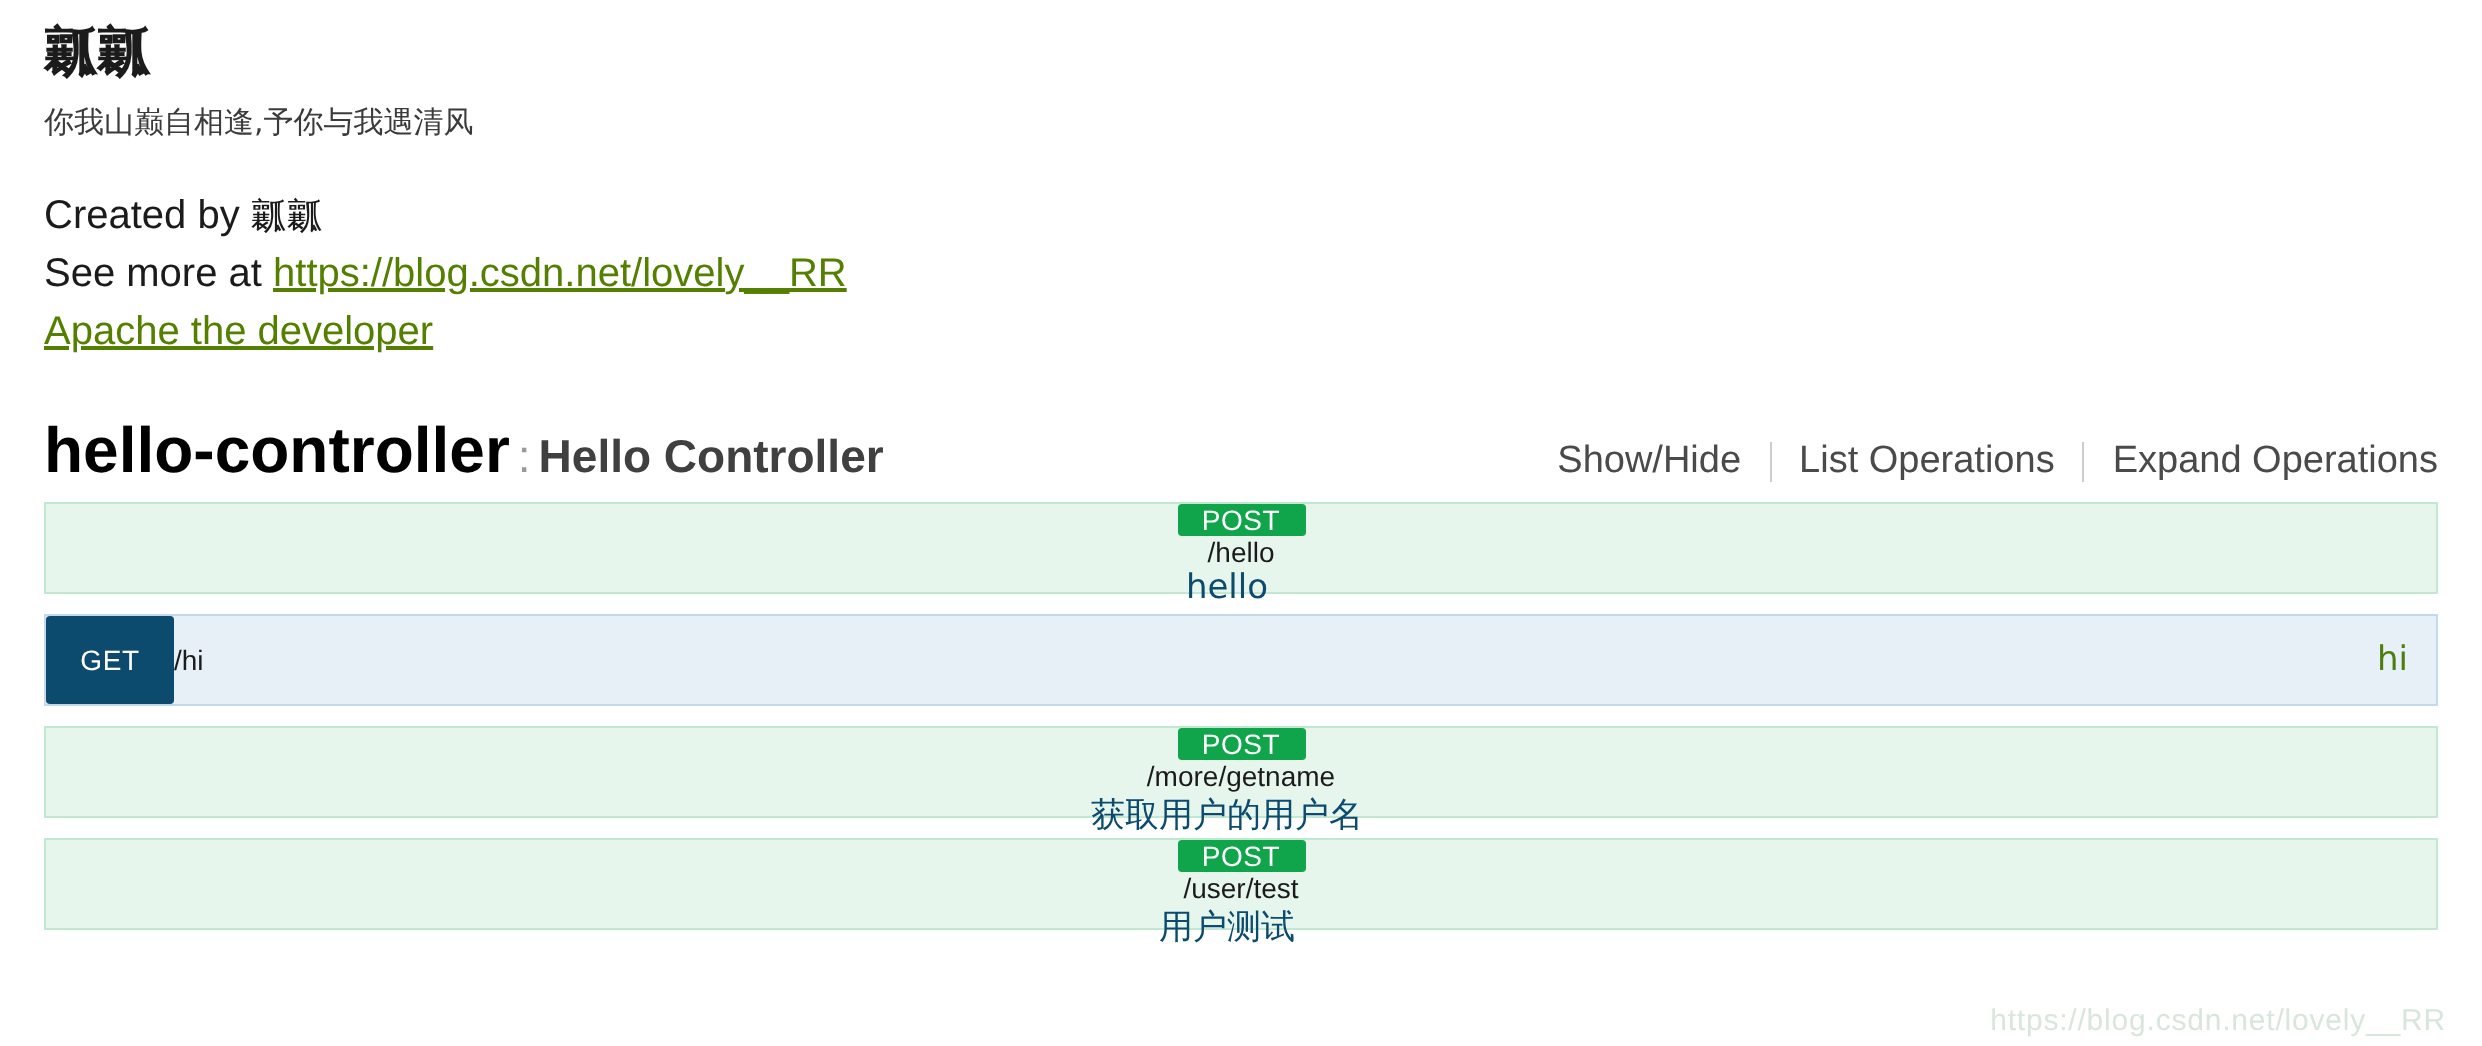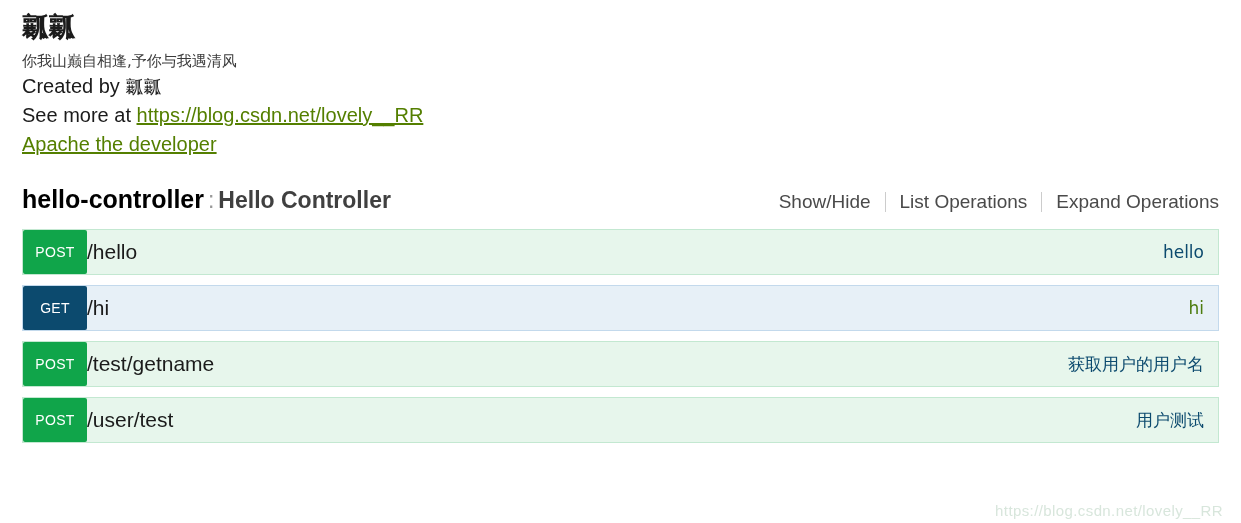--- a/index.html
+++ b/index.html
@@ -30,20 +30,21 @@
     font-family: "DejaVu Sans", "Liberation Sans", sans-serif;
   }
   .api-subtitle {
     font-size: 15px;
     line-height: 22px;
     color: #3b3b3b;
     margin: 6px 0 0 0;
     font-family: "DejaVu Sans", "Liberation Sans", sans-serif;
   }
   .meta-block {
+    margin-top: 22px;
   }
   .meta-line {
     font-size: 20px;
     line-height: 28px;
     color: #1b1b1b;
     white-space: nowrap;
   }
   .meta-line .cjk {
     font-family: "DejaVu Sans", "Liberation Sans", sans-serif;
     font-size: 18px;
@@ -60,21 +61,21 @@
 
   
   .resource-header {
     margin: 26px 22px 0 22px;
     display: flex;
     align-items: baseline;
     justify-content: space-between;
     height: 34px;
   }
   .resource-name {
-    font-size: 25px;
+    font-size: 32px;
     font-weight: bold;
     color: #000000;
     white-space: nowrap;
   }
   .resource-sep {
     font-size: 23px;
     font-weight: normal;
     color: #999999;
     padding: 0 4px;
   }
@@ -108,20 +109,21 @@
   .endpoint {
     display: flex;
     align-items: center;
     height: 46px;
     margin-bottom: 10px;
     box-sizing: border-box;
   }
   .endpoint.post {
     background: #e7f6ec;
     border: 1px solid #c3e8d1;
+    flex-direction: column;
   }
   .endpoint.get {
     background: #e7f0f7;
     border: 1px solid #c3d9ec;
   }
   .method-badge {
     width: 64px;
     min-width: 64px;
     height: 100%;
     display: flex;
@@ -131,21 +133,21 @@
     font-size: 14px;
     letter-spacing: 0.3px;
     border-radius: 2px;
     box-sizing: border-box;
   }
   .method-badge.post { background: #10a54a; }
   .method-badge.get  { background: #0c4a6e; }
 
   .endpoint-path {
     flex: 1;
-    font-size: 21px;
+    font-size: 14px;
     color: #1b1b1b;
     white-space: nowrap;
   }
   .endpoint-desc {
     padding-right: 14px;
     font-size: 17px;
     white-space: nowrap;
     font-family: "DejaVu Sans", "Liberation Sans", sans-serif;
   }
   .endpoint.post .endpoint-desc { color: #0c4a6e; }
@@ -205,21 +207,21 @@
   </div>
 
   <div class="endpoint get">
     <span class="method-badge get">GET</span>
     <span class="endpoint-path">/hi</span>
     <span class="endpoint-desc">hi</span>
   </div>
 
   <div class="endpoint post">
     <span class="method-badge post">POST</span>
-    <span class="endpoint-path">/test/getname</span>
+    <span class="endpoint-path">/more/getname</span>
     <span class="endpoint-desc">获取用户的用户名</span>
   </div>
 
   <div class="endpoint post">
     <span class="method-badge post">POST</span>
     <span class="endpoint-path">/user/test</span>
     <span class="endpoint-desc">用户测试</span>
   </div>
 
 </div>

